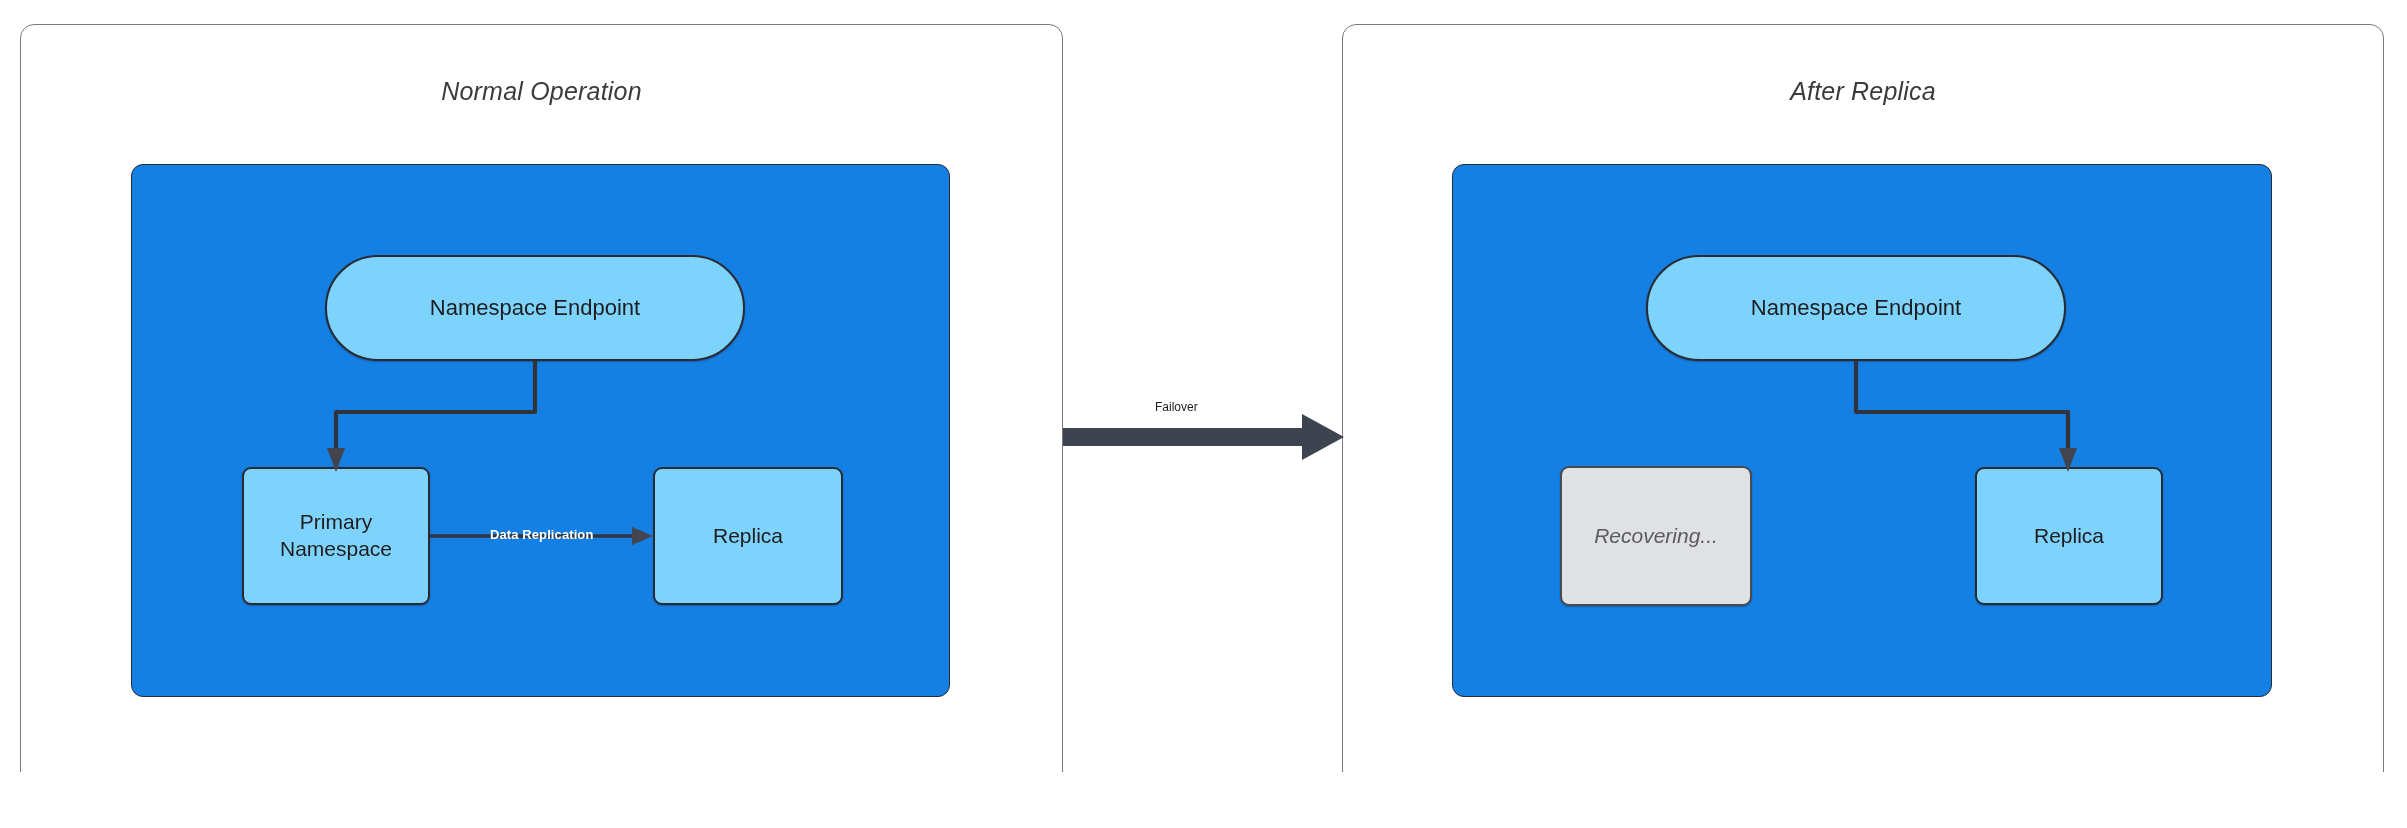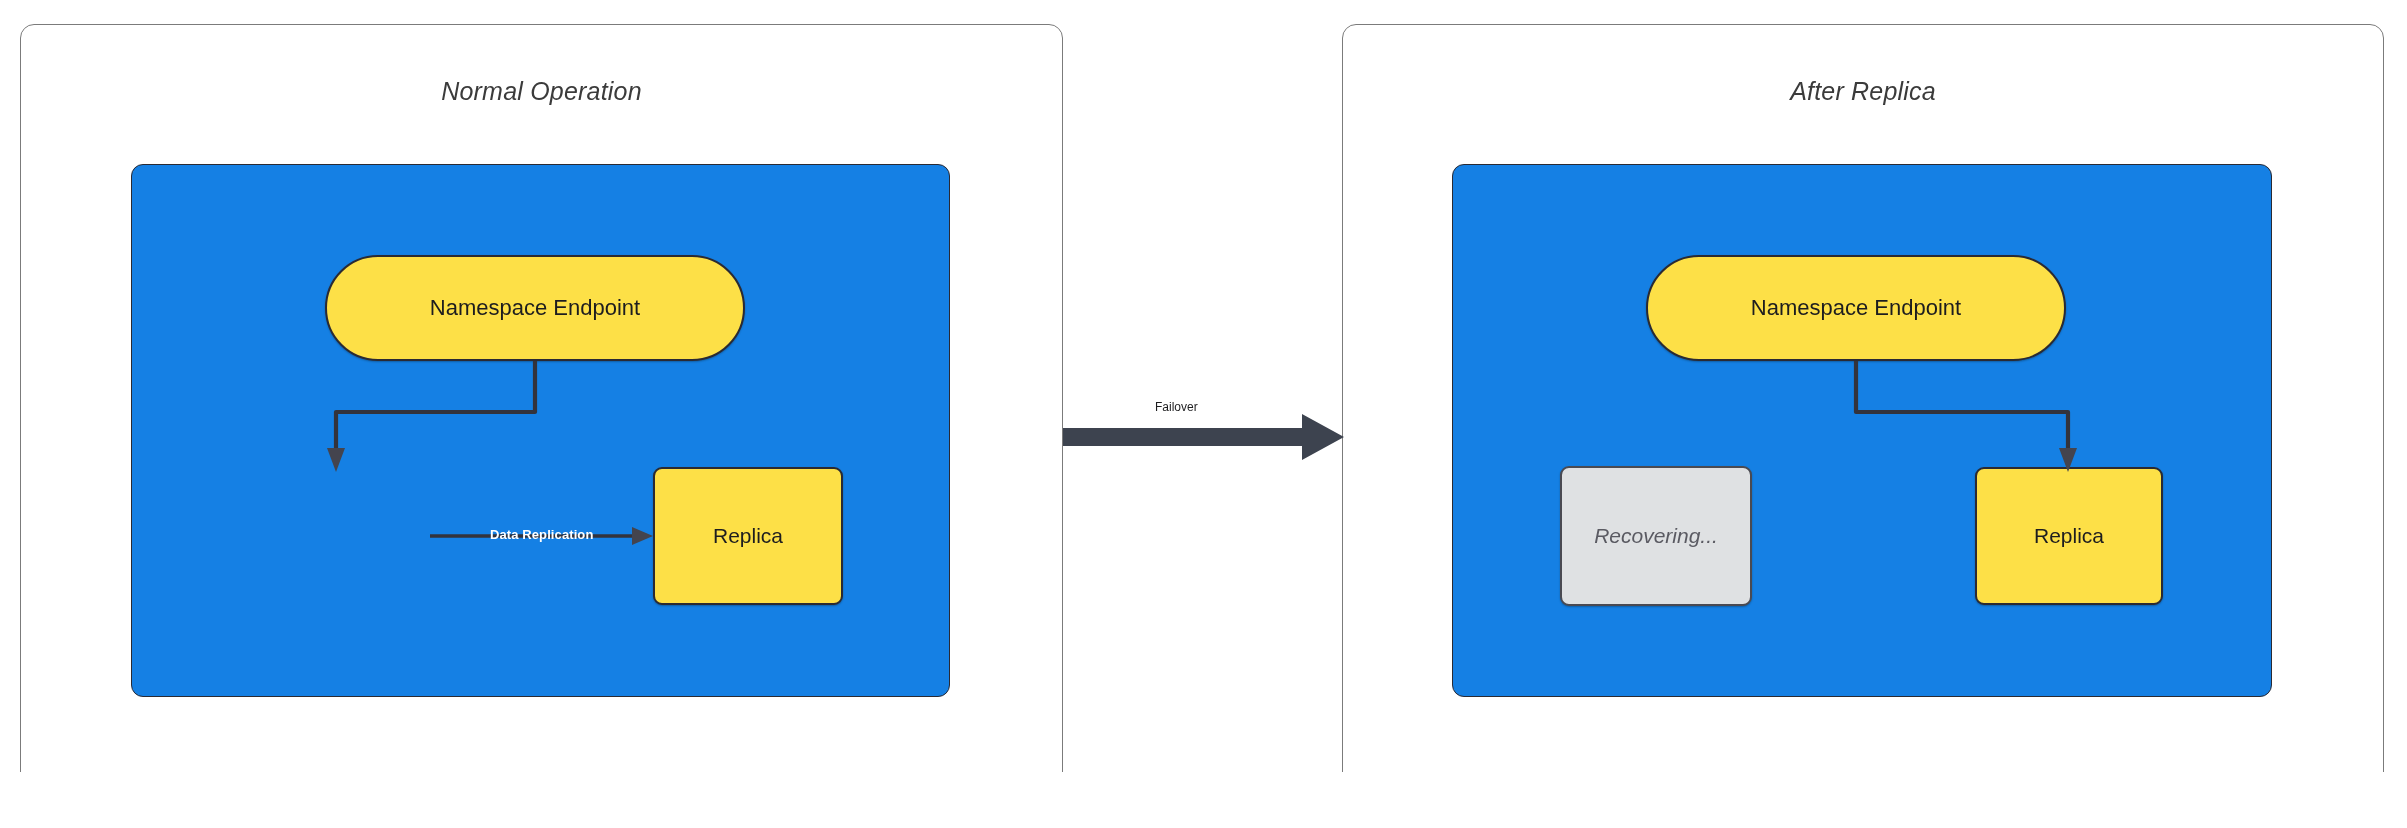--- a/index.html
+++ b/index.html
@@ -55,21 +55,21 @@
   #blue-right { left: 1452px; top: 164px; width: 820px; height: 533px; }
 
   
   .node {
     position: absolute;
     box-sizing: border-box;
     display: flex;
     align-items: center;
     justify-content: center;
     text-align: center;
-    background: #fde047;
+    background: #7dd3fc;
     border: 2.2px solid #2a2a33;
     color: #1d1d1f;
     font-size: 21px;
     line-height: 1.28;
     box-shadow: 0 1px 2px rgba(0,0,0,0.28);
   }
   .node.pill {
     border-radius: 54px;
     font-size: 22px;
   }
@@ -150,20 +150,23 @@
   <div class="panel" id="panel-left">
     <div class="panel-title">Normal Operation</div>
   </div>
 
   <div class="blue-region" id="blue-left"></div>
 
   <div class="node pill" id="node-endpoint-left">
     <span>Namespace Endpoint</span>
   </div>
 
+  <div class="node rect" id="node-primary">
+    <span>Primary Namespace</span>
+  </div>
 
   <div class="node rect" id="node-replica-left">
     <span>Replica</span>
   </div>
 
   <div class="panel" id="panel-right">
     <div class="panel-title">After Replica</div>
   </div>
 
   <div class="blue-region" id="blue-right"></div>

